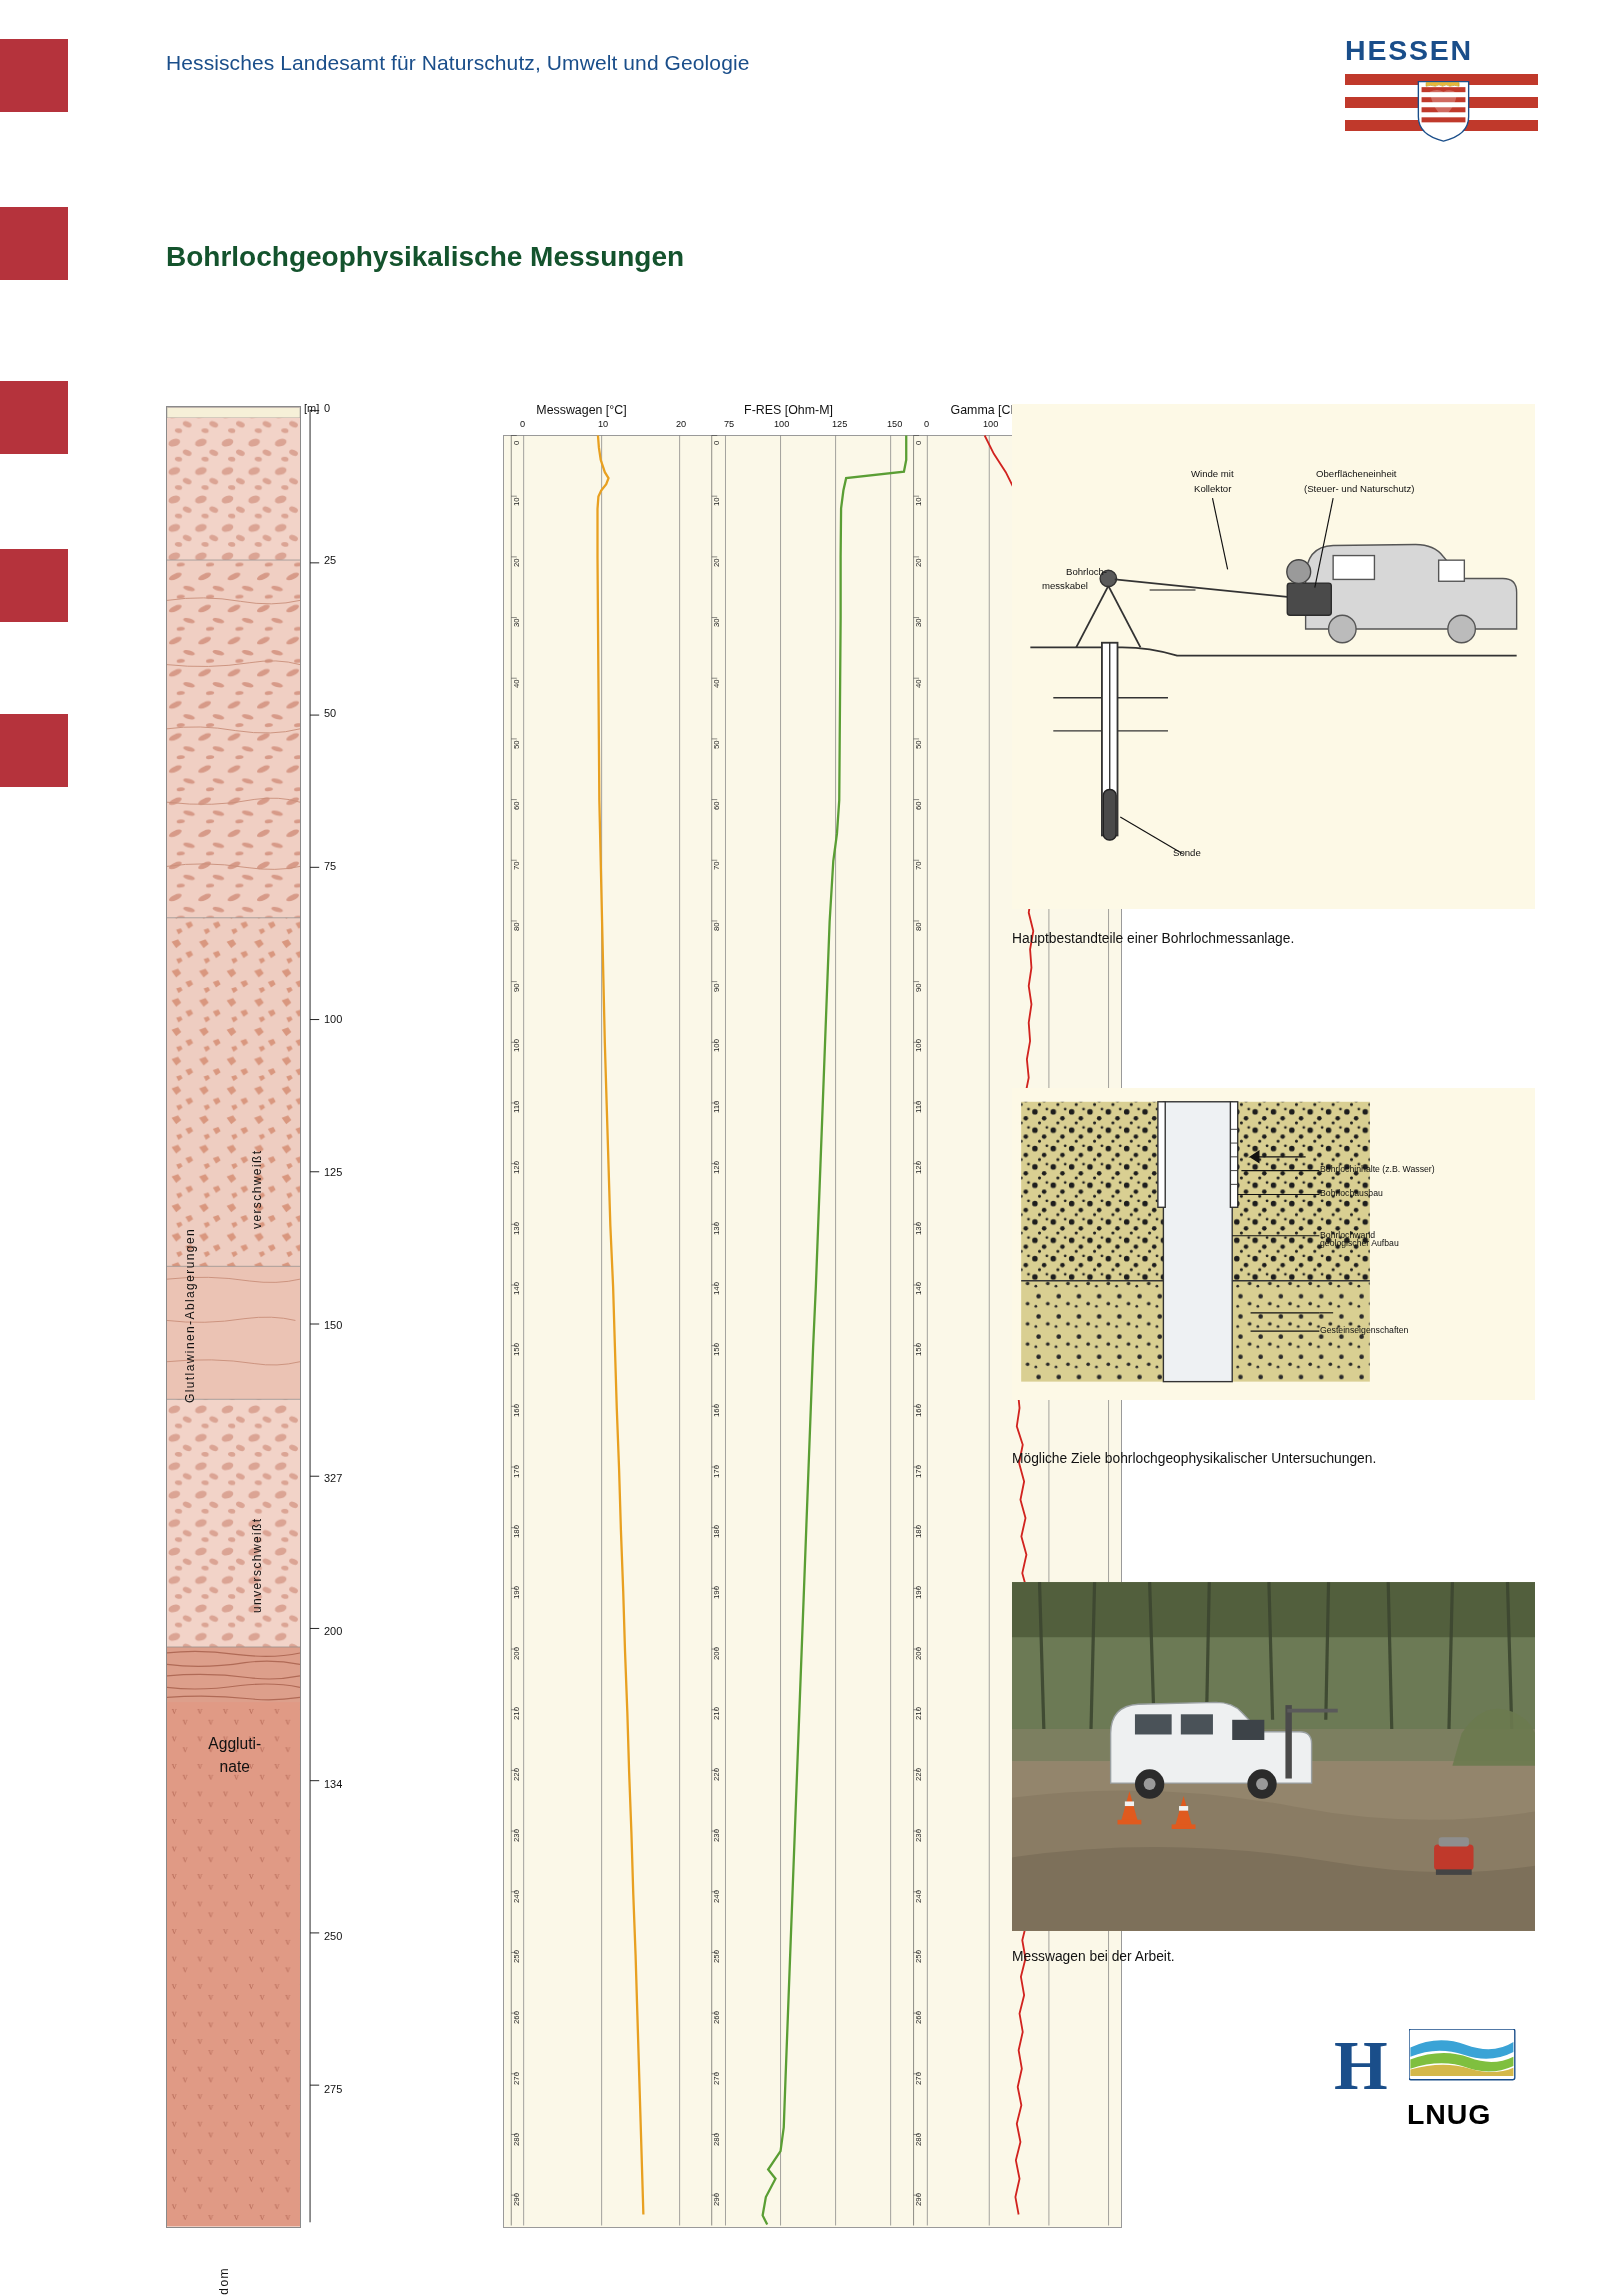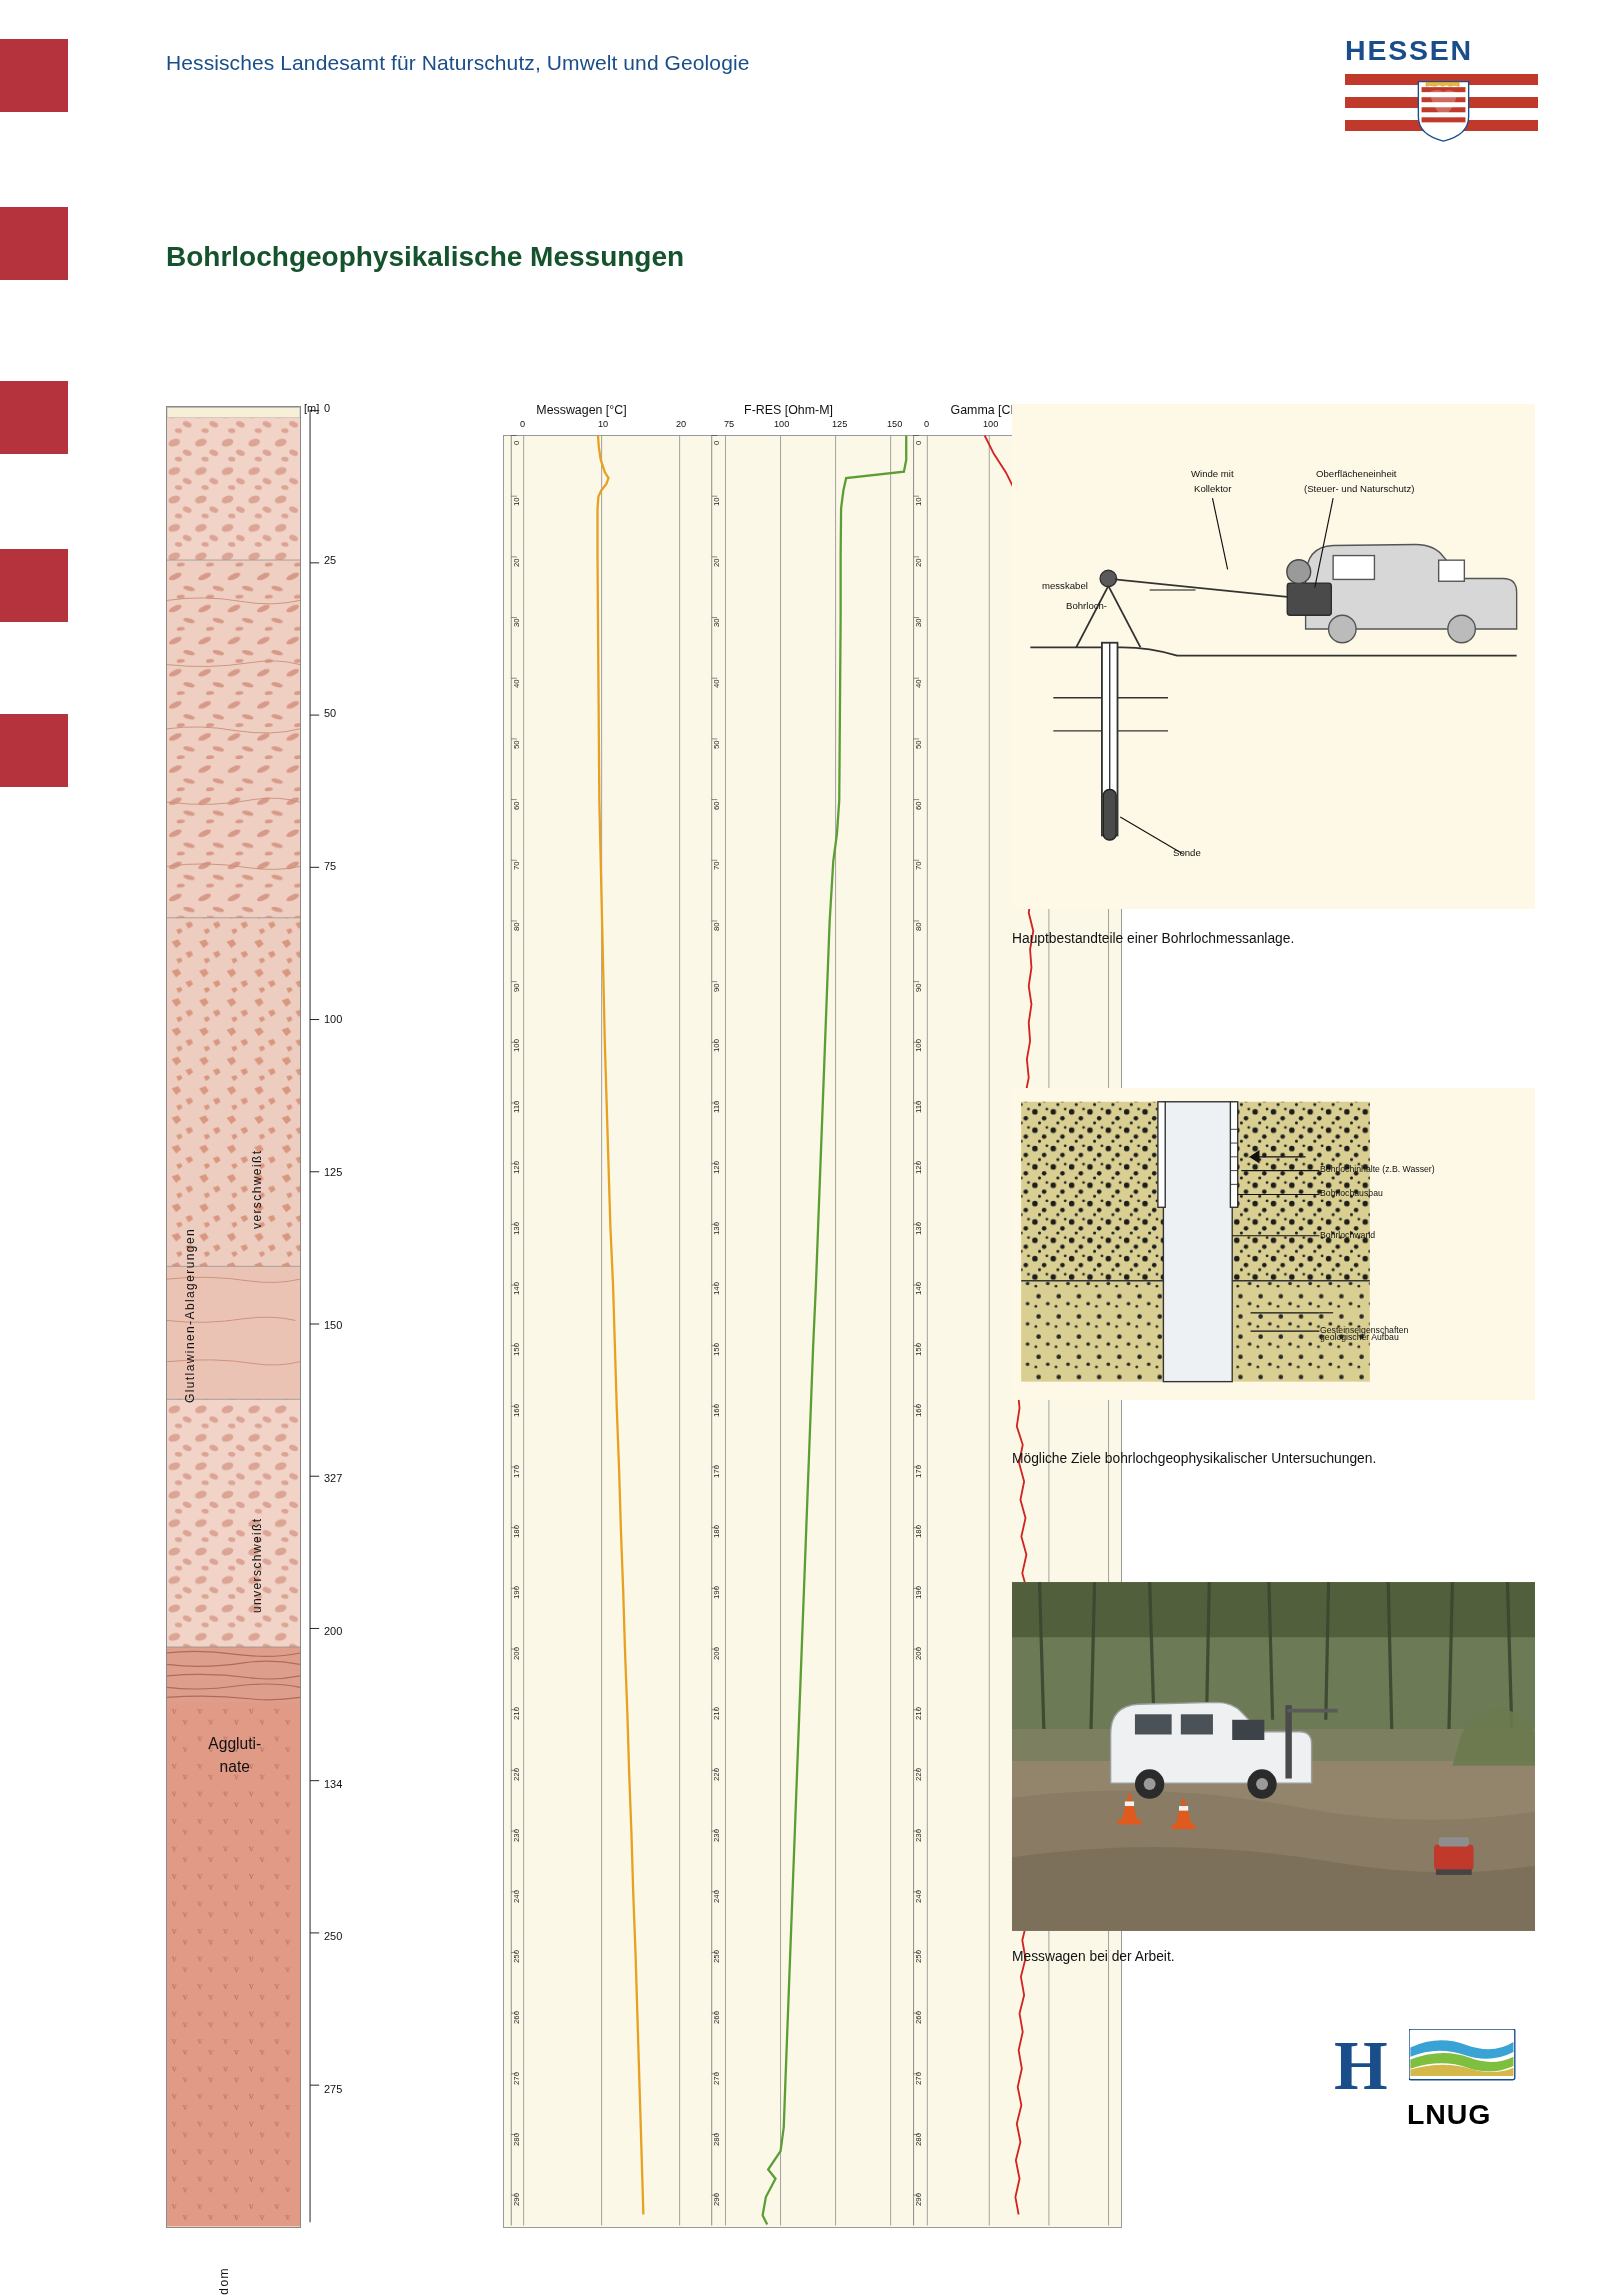--- a/index.html
+++ b/index.html
@@ -457,21 +457,21 @@
         <line x1="230" y1="712" x2="340" y2="712"></line>
     </g>
 
     <rect x="199" y="840" width="28" height="110" rx="13" fill="#4a4a4a" stroke="#222" stroke-width="3"></rect>
   </svg>
 </div>
 <div class="anno" style="left:1191px;top:468px;">Winde mit</div>
 <div class="anno" style="left:1194px;top:483px;">Kollektor</div>
 <div class="anno" style="left:1316px;top:468px;">Oberflächeneinheit</div>
 <div class="anno" style="left:1304px;top:483px;">(Steuer- und Naturschutz)</div>
-<div class="anno" style="left:1045px;top:600px;padding-left:21px;">Bohrloch-</div>
+<div class="anno" style="left:1045px;top:566px;padding-left:21px;">Bohrloch-</div>
 <div class="anno" style="left:1042px;top:580px;">messkabel</div>
 <div class="anno" style="left:1173px;top:847px;text-align:center;">Sonde</div>
 <svg style="position:absolute;left:1012px;top:404px;pointer-events:none;" width="523" height="505" viewBox="0 0 1140 1100">
   <g stroke="#111" stroke-width="2.5" fill="none">
     <line x1="437" y1="205" x2="470" y2="360"></line>
     <line x1="700" y1="205" x2="660" y2="400"></line>
     <line x1="300" y1="405" x2="400" y2="405"></line>
     <line x1="372" y1="980" x2="236" y2="900"></line>
   </g>
 </svg>
@@ -509,21 +509,21 @@
         <line x1="476" y1="180" x2="492" y2="180"></line>
       <line x1="476" y1="210" x2="492" y2="210"></line>
     </g>
 
     <path d="M640 150 h-120 l18 -12 v24 l-18 -12" fill="#111" stroke="#111" stroke-width="3"></path>
   </svg>
 </div>
 <div class="anno-sm" style="left:1320px;top:1164px;">Bohrlochinhalte (z.B. Wasser)</div>
 <div class="anno-sm" style="left:1320px;top:1188px;">Bohrlochausbau</div>
 <div class="anno-sm" style="left:1320px;top:1230px;">Bohrlochwand</div>
-<div class="anno-sm" style="left:1320px;top:1332px;">geologischer Aufbau</div>
+<div class="anno-sm" style="left:1320px;top:1238px;">geologischer Aufbau</div>
 <div class="anno-sm" style="left:1320px;top:1325px;">Gesteinseigenschaften</div>
 <svg style="position:absolute;left:1012px;top:1088px;pointer-events:none;" width="523" height="312" viewBox="0 0 1140 680">
   <g stroke="#111" stroke-width="2.5" fill="none">
     <line x1="500" y1="180" x2="670" y2="180"></line>
     <line x1="492" y1="232" x2="670" y2="232"></line>
     <line x1="480" y1="322" x2="670" y2="322"></line>
     <line x1="700" y1="490" x2="670" y2="490"></line>
     <line x1="520" y1="490" x2="670" y2="490"></line>
     <line x1="520" y1="530" x2="670" y2="530"></line>
   </g>

